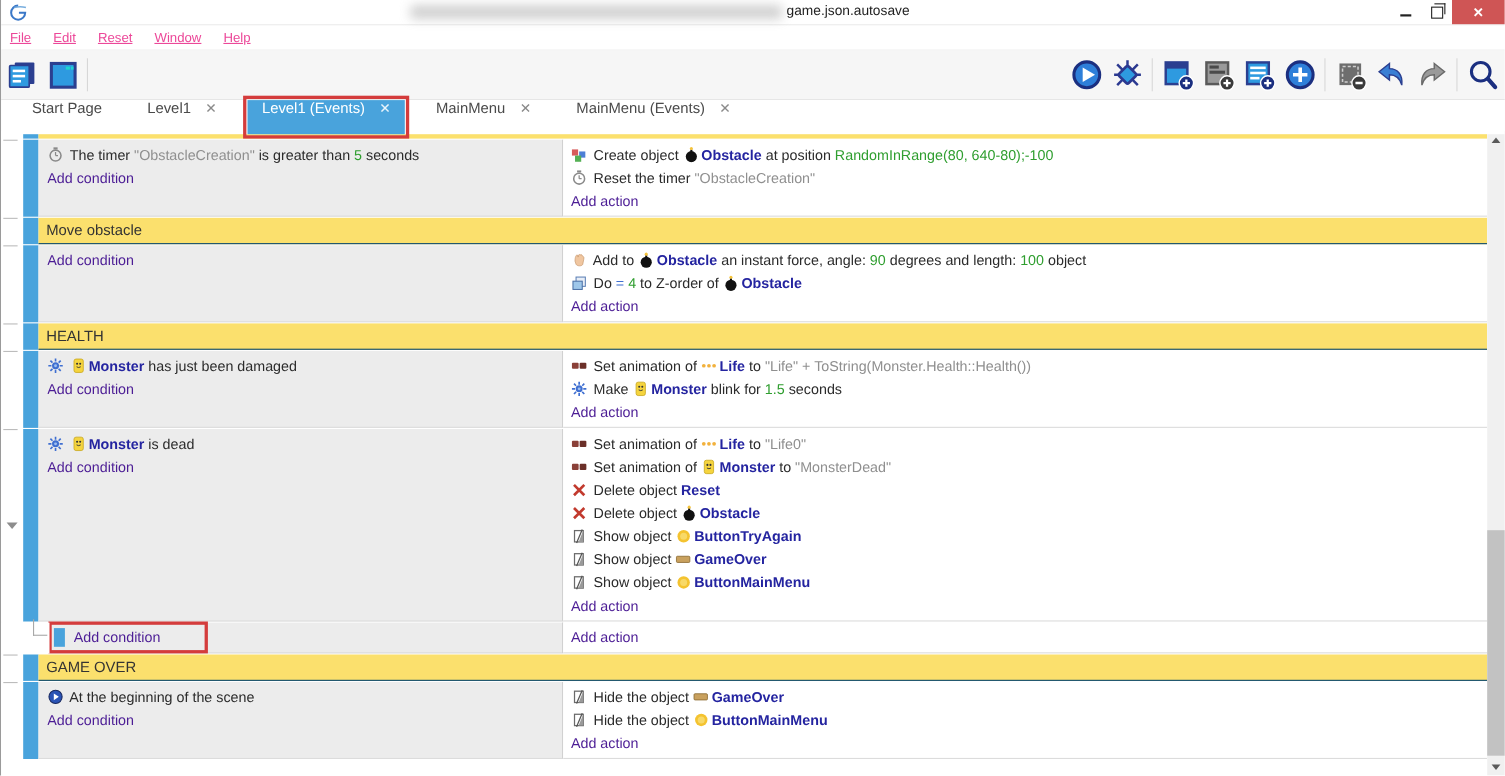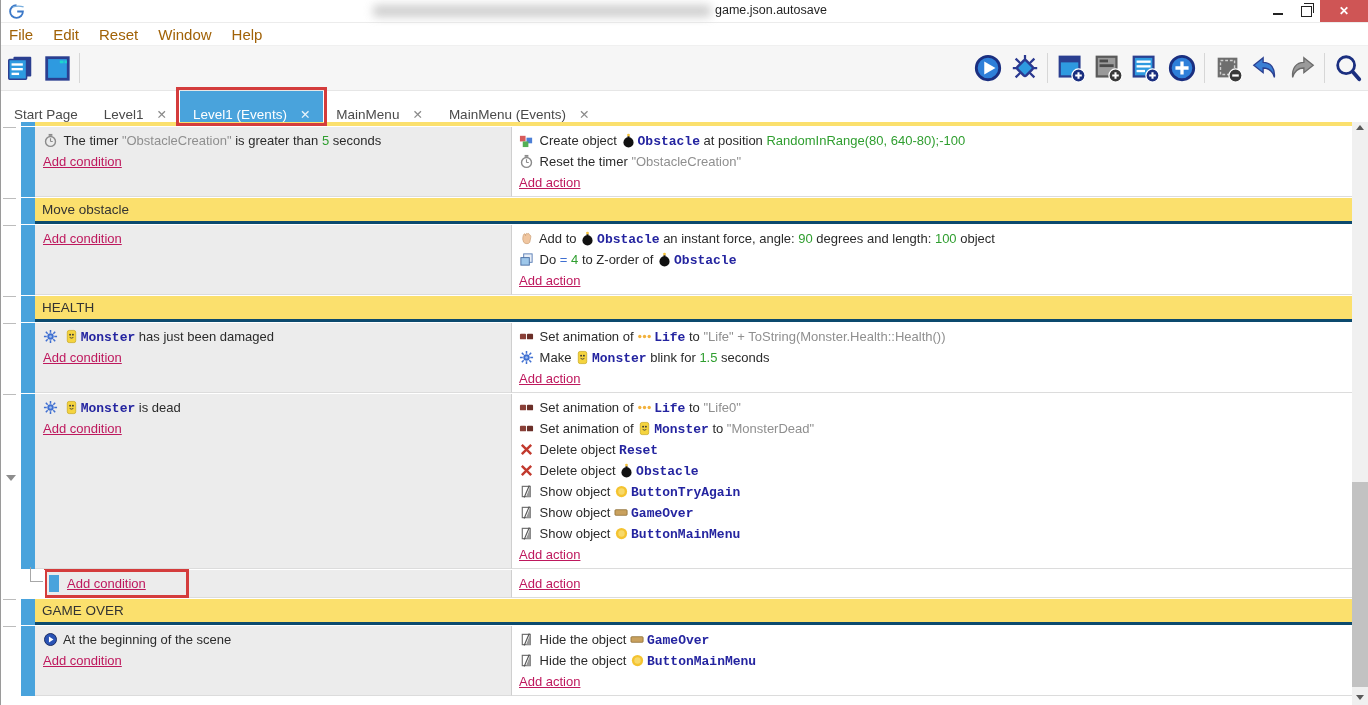--- a/index.html
+++ b/index.html
@@ -15,56 +15,56 @@
   .wincontrols{position:absolute;right:0;top:0;height:22px;display:flex;}
   .wc{width:28px;height:22px;display:flex;align-items:center;justify-content:center;color:#222;}
   .wc-min span{display:block;width:10px;height:0;border-bottom:2px solid #222;margin-top:6px;}
   .restore-sq{position:relative;width:9px;height:9px;border:1.4px solid #222;background:#fff;}
   .restore-sq::before{content:"";position:absolute;left:2px;top:-4px;width:9px;height:9px;
        border:1.4px solid #222;border-left:none;border-bottom:none;}
   .wc-close{width:48px;background:#cf5555;color:#fff;font-size:12px;font-weight:bold;}
   
   .menubar{height:22px;background:#fff;display:flex;align-items:center;
            border-bottom:1px solid #f0f0f0;}
-  .menu-item{padding:2px 10px;font-size:15px;color:#a16207;}
+  .menu-item{padding:2px 10px;font-size:12px;color:#ec4899;text-decoration:underline;}
   .menu-item:first-child{margin-left:-2px;}
   
   .toolbar{height:44px;background:#f6f6f6;display:flex;align-items:center;
            justify-content:space-between;border-bottom:1px solid #e6e6e6;}
   .tb-group{display:flex;align-items:center;height:100%;}
   .tbicon{width:37px;height:37px;display:flex;align-items:center;justify-content:center;}
   .tbicon svg{width:30px;height:30px;}
   .tb-sep{width:1px;height:30px;background:#d7d7d7;margin:0 4px;}
   
   .tabbar{height:31px;background:#fff;display:flex;align-items:stretch;position:relative;z-index:6;}
-  .tab{display:flex;align-items:flex-end;gap:13px;padding:0 13px;font-size:13.5px;color:#4a4a4a;}
+  .tab{display:flex;align-items:flex-start;gap:13px;padding:0 13px;font-size:13.5px;color:#4a4a4a;margin-left:15px;}
   .tab .closex{font-size:12.5px;color:#8a8a8a;}
   .tab.active{background:#49a3dc;color:#fff;}
   .tab.active .closex{color:#e9f4fb;}
   .tab.annotated{outline:3px solid #d43c3c;outline-offset:1px;}
   
   .events{position:absolute;top:119px;left:0;right:16px;bottom:0;overflow:hidden;background:#fff;}
   .row{display:flex;margin-bottom:1px;position:relative;align-items:stretch;}
   .gutter{width:20px;position:relative;background:#fff;flex:none;}
   .tick{position:absolute;left:2px;top:0;width:13px;height:1px;background:#bcbcbc;}
   .bar{width:14px;background:#49a3dc;flex:none;}
   .cond{width:477px;flex:none;background:#ececec;padding:3px 0 3px 8px;
         border-right:1px solid #cfcfcf;border-bottom:1px solid #dcdcdc;box-sizing:border-box;}
   .acts{flex:1;background:#fff;padding:3px 0 3px 7px;border-bottom:1px solid #dcdcdc;}
   .line{font-size:13px;color:#2b2b2b;line-height:21px;height:21px;overflow:hidden;}
   .line span{white-space:pre;}
-  .ph{color:#be185d;text-decoration:underline;}
-  .tok-o{color:#2424a0;font-weight:bold;font-family:Liberation Mono, monospace;}
+  .ph{color:#4c1d95;}
+  .tok-o{color:#2424a0;font-weight:bold;}
   .tok-g{color:#2f9e2f;}
   .tok-s{color:#8f8f8f;}
   .tok-b{color:#3f6fd1;}
   .eicon{display:inline-block;width:15px;height:15px;vertical-align:-3px;margin-right:2px;}
   .eicon svg{width:100%;height:100%;}
   .comment-cell{flex:1;background:#fbe06d;padding:4px 7px;font-size:13.5px;color:#333;
-                border-bottom:3px solid #0c4a6e;}
+                border-bottom:1px solid #0c4a6e;}
   .partial .bar{height:7px;}
   .partial .comment-cell{height:7px;padding:0;border-bottom:none;}
   
   .sub-ind{width:24px;position:relative;flex:none;background:#fff;}
   .lconn{position:absolute;left:9px;top:-3px;width:12px;height:14px;
          border-left:1px solid #a8a8a8;border-bottom:1px solid #a8a8a8;}
   .sub-cond{width:467px;flex:none;background:#ececec;display:flex;align-items:center;
             padding:2px 0 2px 2px;border-right:1px solid #cfcfcf;
             border-bottom:1px solid #dcdcdc;box-sizing:border-box;}
   .red-box{display:flex;align-items:center;outline:3px solid #d43c3c;padding:1px 40px 1px 2px;}

